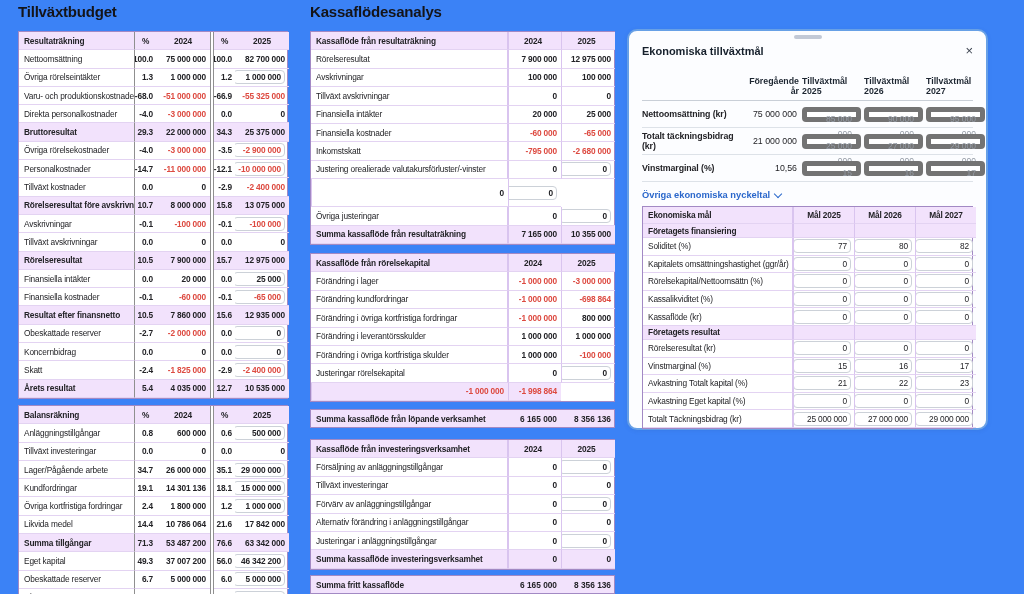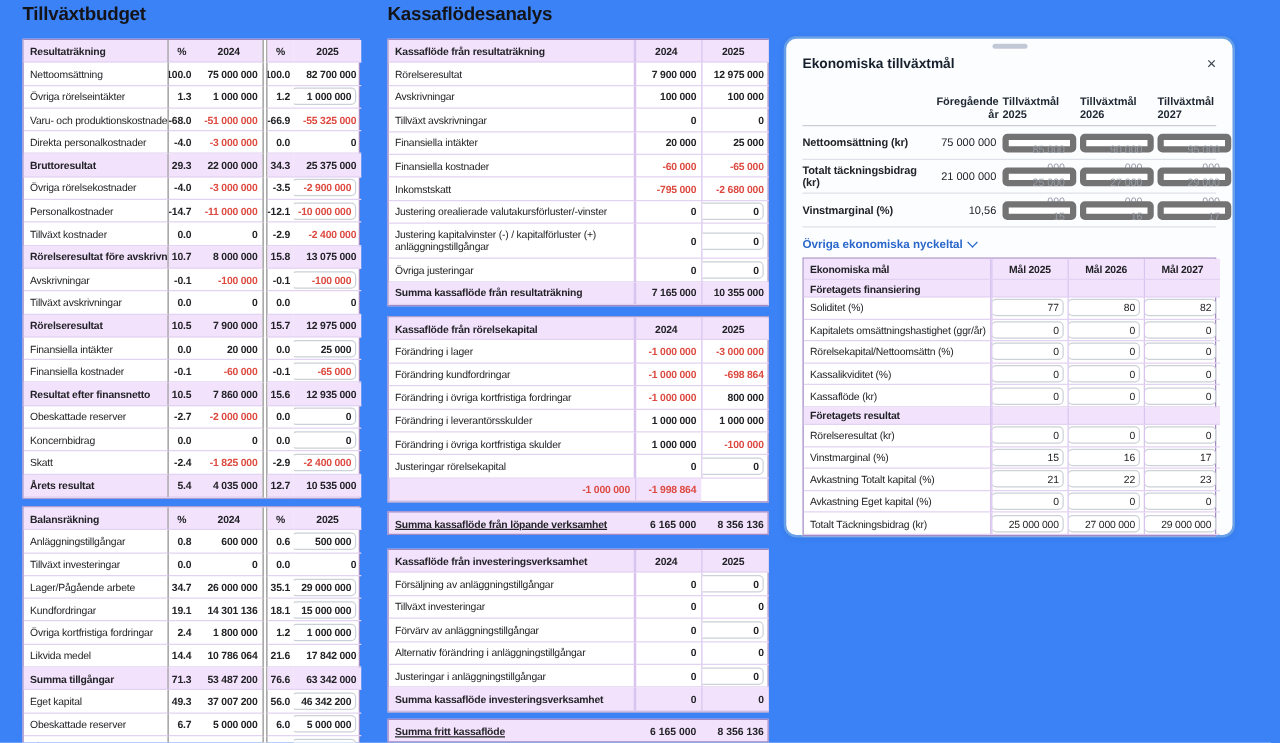--- a/index.html
+++ b/index.html
@@ -37,21 +37,21 @@
   .mid .c.lab{border-right:1px solid #d9c4ef;}
   .mid .c.mid-v{justify-content:flex-end;padding-right:4px;border-left:1px solid #d9c4ef;}
   .mid .r.tall{height:28px;}
   .mid .r.tall .c.lab{white-space:normal;line-height:1.15;}
   #mid-tbl1{left:310px;top:31px;width:305px;}
   #mid-tbl2{left:310px;top:253px;width:305px;}
   #mid-tbl3{left:310px;top:439px;width:305px;}
   .standalone{position:absolute;left:310px;width:305px;background:#f2e2fc;border:1px solid #a289c4;
       box-sizing:border-box;display:grid;grid-template-columns:197px 53px 54px;height:19.4px;align-items:center;}
   #standalone-a{top:409px;} #standalone-b{top:575px;}
-  .standalone .sl{padding-left:5px;font-size:8.3px;font-weight:700;letter-spacing:-0.15px;text-decoration:underline;}
+  .standalone .sl{padding-left:5px;font-size:8.3px;font-weight:700;letter-spacing:-0.15px;}
   .standalone .sv{text-align:right;padding-right:4px;font-size:8.3px;font-weight:700;}
 
   
   .panel{position:absolute;left:627px;top:29px;width:361px;height:401px;box-sizing:border-box;
       background:#fcfdff;border:2px solid #67a0e6;border-radius:10px;
       box-shadow:0 1px 4px rgba(40,80,140,.12);padding:10px 13px;}
   .pill{position:absolute;top:4px;left:50%;transform:translateX(-50%);width:28px;height:4px;
       border-radius:2px;background:#c2c9d6;}
   .panel-head{display:flex;justify-content:space-between;align-items:center;margin-top:4px;}
   .panel-title{font-size:11px;font-weight:700;color:#16202c;}
@@ -562,21 +562,20 @@
         <div class="c lab">Justering orealierade valutakursförluster/-vinster</div>
         <div class="c mid-v">
           <span class="val">0</span>
         </div>
         <div class="c mid-v">
           <span class="val box">0</span>
         </div>
       </div>
 
       <div class="r tall">
-        <div class="c lab">Justering kapitalvinster (-) / kapitalförluster (+) anläggningstillgångar</div>
         <div class="c mid-v">
           <span class="val">0</span>
         </div>
         <div class="c mid-v">
           <span class="val box">0</span>
         </div>
       </div>
 
       <div class="r">
         <div class="c lab">Övriga justeringar</div>

